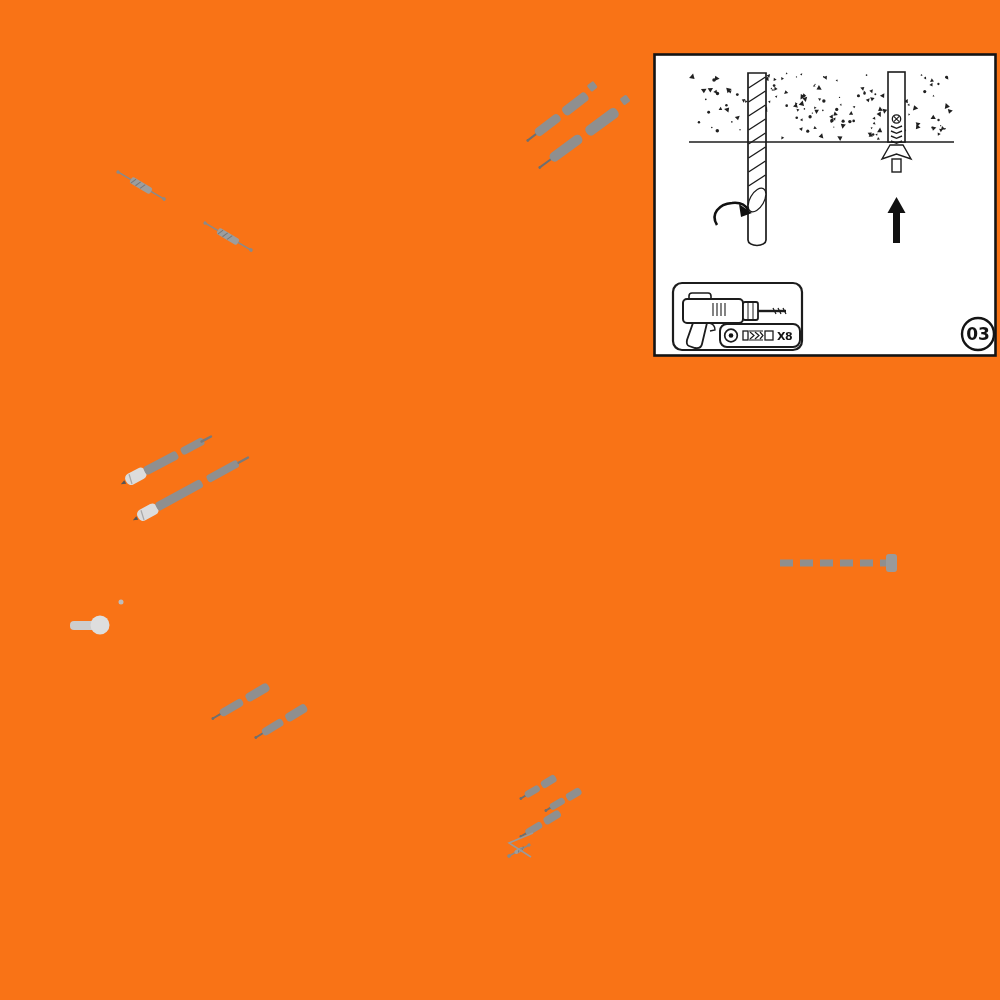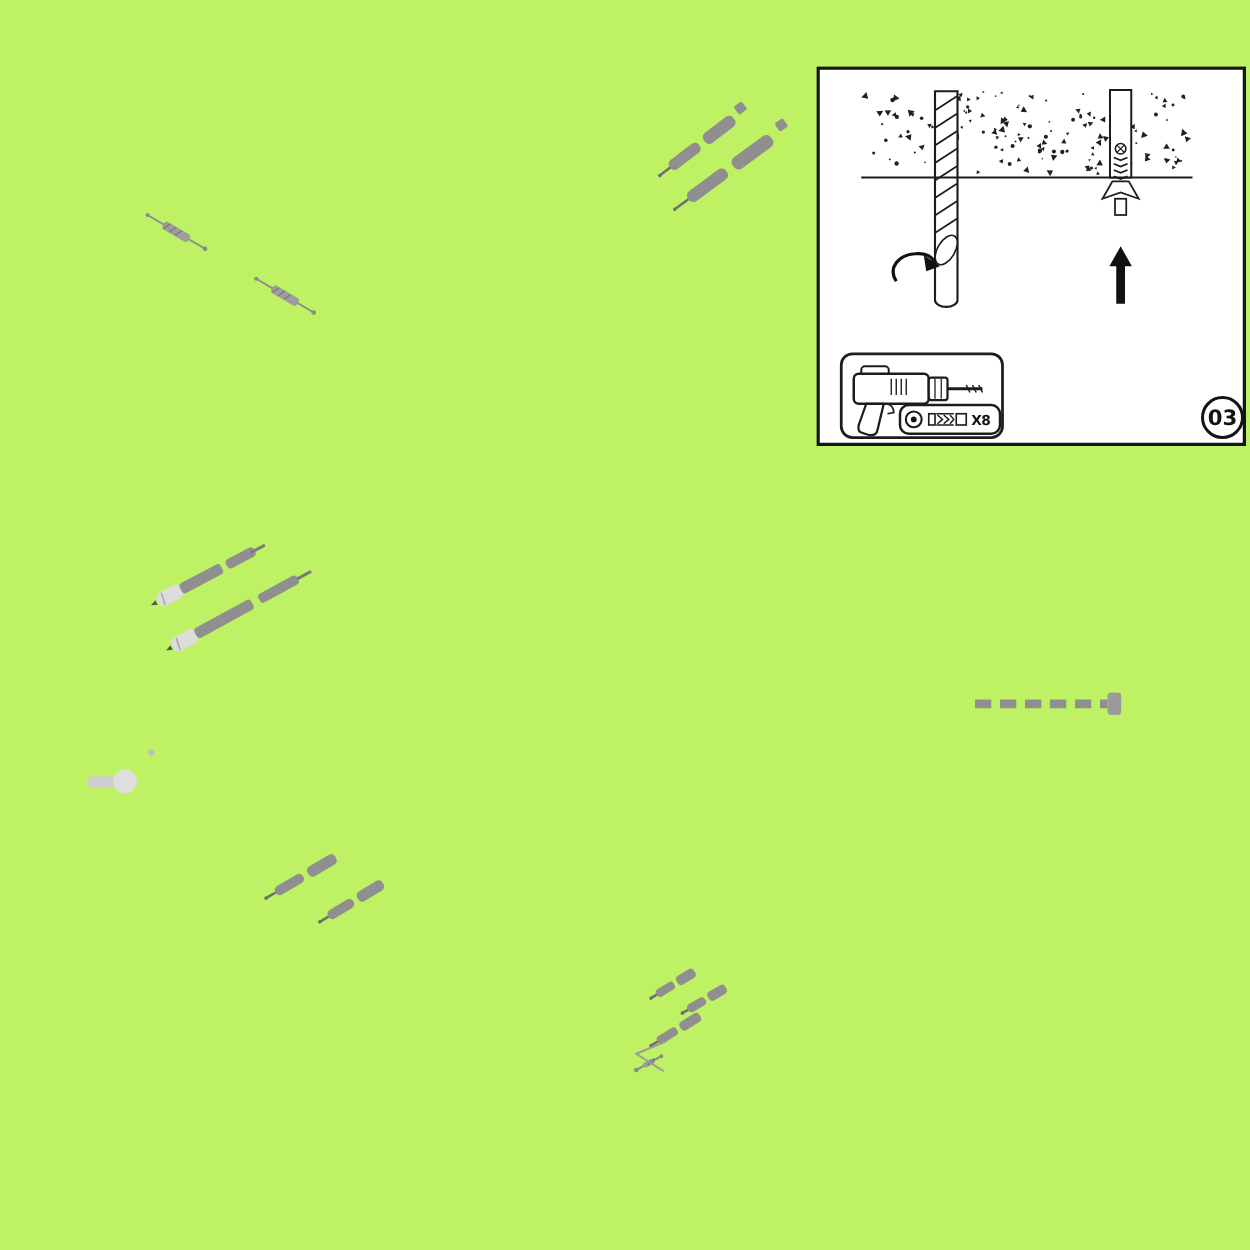--- a/index.html
+++ b/index.html
@@ -1,16 +1,16 @@
 <!DOCTYPE html>
 <html><head>
 <meta charset="utf-8">
 <style>
   html,body{margin:0;padding:0;background:#000;}
-  .stage{position:relative;width:1000px;height:1000px;background:#bef264;overflow:hidden;
+  .stage{position:relative;width:1000px;height:1000px;background:#f97316;overflow:hidden;
          font-family:"DejaVu Sans",sans-serif;}
   #fastener-layer{position:absolute;left:0;top:0;}
   .panel{position:absolute;left:653px;top:53px;width:344px;height:304px;}
   text{font-family:"DejaVu Sans","Liberation Sans",sans-serif;fill:#141414;}
   .badge-text{font-size:17px;font-weight:600;}
   .qty-text{font-size:11px;font-weight:700;letter-spacing:-0.5px;}
 </style>
 </head>
 <body>
 

